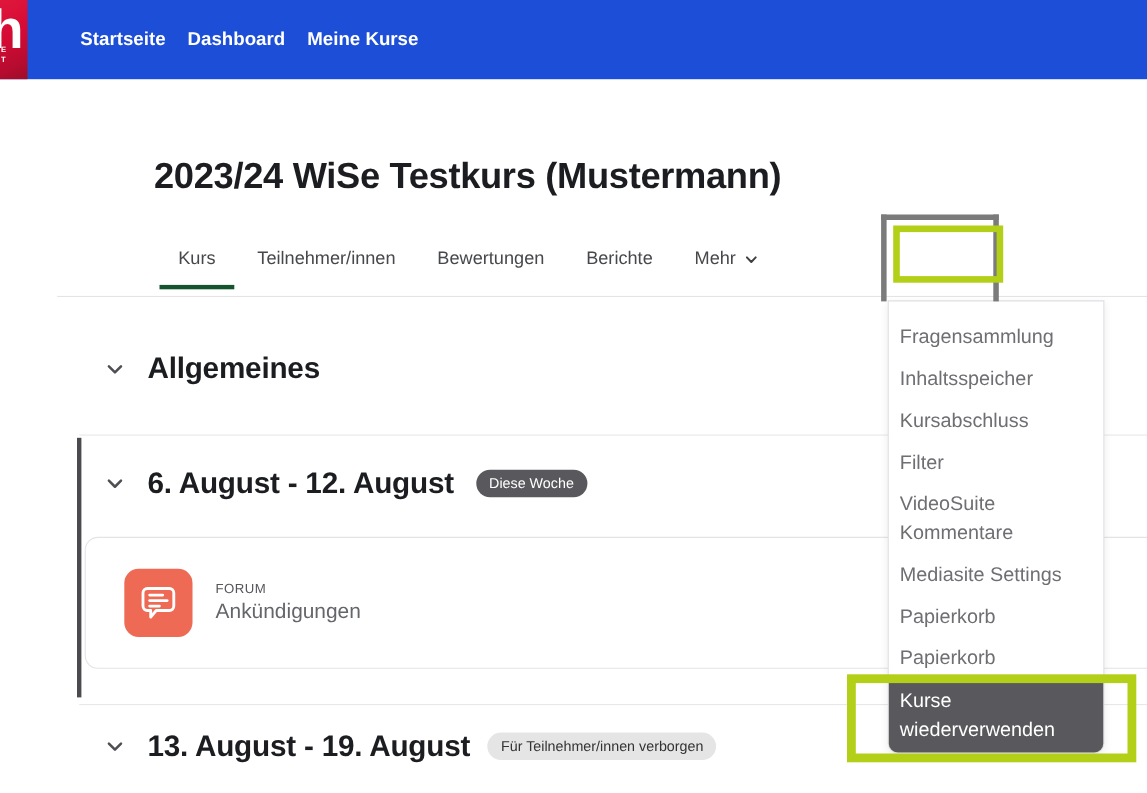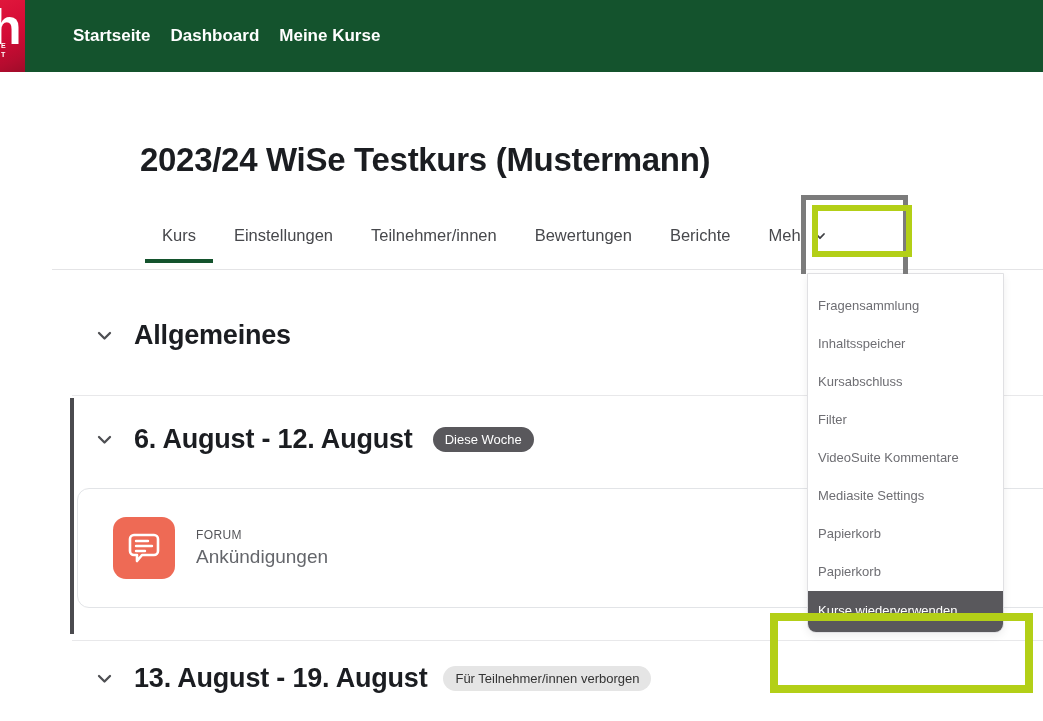--- a/index.html
+++ b/index.html
@@ -1,21 +1,21 @@
 <!DOCTYPE html>
 <html><head>
 <meta charset="utf-8">
 <style>
   * { margin:0; padding:0; box-sizing:border-box; }
   html,body { background:#fff; }
   body { font-family:"Liberation Sans", sans-serif; }
   .screen { position:relative; width:1043px; height:721px; background:#fff; overflow:hidden; }
 
   
-  .topbar { position:absolute; left:0; top:0; width:1043px; height:72px; background:#14532d;padding-left:44px; }
+  .topbar { position:absolute; left:0; top:0; width:1043px; height:72px; background:#1d4ed8;padding-left:44px; }
   .logo { position:absolute; left:0; top:0; width:25px; height:72px; overflow:hidden;
           background:linear-gradient(155deg,#e0173c 0%,#d40a35 45%,#b50c2f 80%,#9e0c29 100%); }
   .logo .glyph { position:absolute; left:-9px; top:2px; font-size:50px; font-weight:bold; color:#fff; line-height:1; }
   .logo .tiny { position:absolute; left:1px; color:#fff; font-size:7px; line-height:8px; font-weight:bold; }
   .logo .tiny.t1 { top:42px; }
   .logo .tiny.t2 { top:51px; }
   .nav-links { position:absolute; left:73px; top:0; height:72px; display:flex; align-items:center; gap:20px; }
   .nav-link { color:#fff; font-size:17px; font-weight:600; cursor:pointer; white-space:nowrap; }
 
   
@@ -49,21 +49,21 @@
   .activity-row { position:absolute; left:35px; top:28px; display:flex; align-items:center; gap:21px; }
   .forum-icon-box { width:62px; height:62px; border-radius:13px; background:#ee6a55; display:flex; align-items:center; justify-content:center; }
   .activity-text { display:flex; flex-direction:column; gap:4px; }
   .activity-type { font-size:12px; color:#55565a; letter-spacing:0.4px; }
   .activity-name { font-size:19px; color:#64666b; cursor:pointer; }
 
   
   .dropdown { position:absolute; left:807px; top:273px; width:197px; background:#fff;
               border:1px solid #e0e0e3; border-radius:0 0 9px 9px; padding-top:13px;
               box-shadow:0 3px 8px rgba(0,0,0,0.07); z-index:10; }
-  .dd-item { padding:6px 10px; font-size:13px; line-height:26px; color:#6e6e73; cursor:pointer; }
+  .dd-item { padding:6px 10px; font-size:18px; line-height:26px; color:#6e6e73; cursor:pointer; }
   .dd-item.highlight { background:#59585c; color:#fff; border-radius:0 0 8px 8px; padding:7px 10px 8px; }
 
   
   .anno { position:absolute; pointer-events:none; }
   .anno-gray { left:801px; top:195px; width:107px; height:79px;
                border:5px solid #7b7b7b; border-bottom:none; z-index:20; }
   .anno-green-1 { left:812px; top:205px; width:100px; height:52px; border:6px solid #b3cf17; z-index:30; }
   .anno-green-2 { left:770px; top:613px; width:263px; height:80px; border:8px solid #b3cf17; z-index:30; }
 
   .chev { flex:0 0 auto; }
@@ -83,21 +83,20 @@
   <div class="logo">
     <span class="glyph">h</span>
     <span class="tiny t1">E</span>
     <span class="tiny t2">T</span>
   </div>
 
   <h1 class="page-title">2023/24 WiSe Testkurs (Mustermann)</h1>
 
   <div class="tabs">
     <span class="tab active">Kurs</span>
-    <span class="tab">Einstellungen</span>
     <span class="tab">Teilnehmer/innen</span>
     <span class="tab">Bewertungen</span>
     <span class="tab">Berichte</span>
     <span class="tab">
       <span>Mehr</span>
       <svg class="chev" width="12" height="12" viewBox="0 0 12 12">
           <polyline points="2,4 6,8.2 10,4" fill="none" stroke="#3f4044" stroke-width="1.8" stroke-linecap="round" stroke-linejoin="round"></polyline>
         </svg>
     </span>
   </div>

